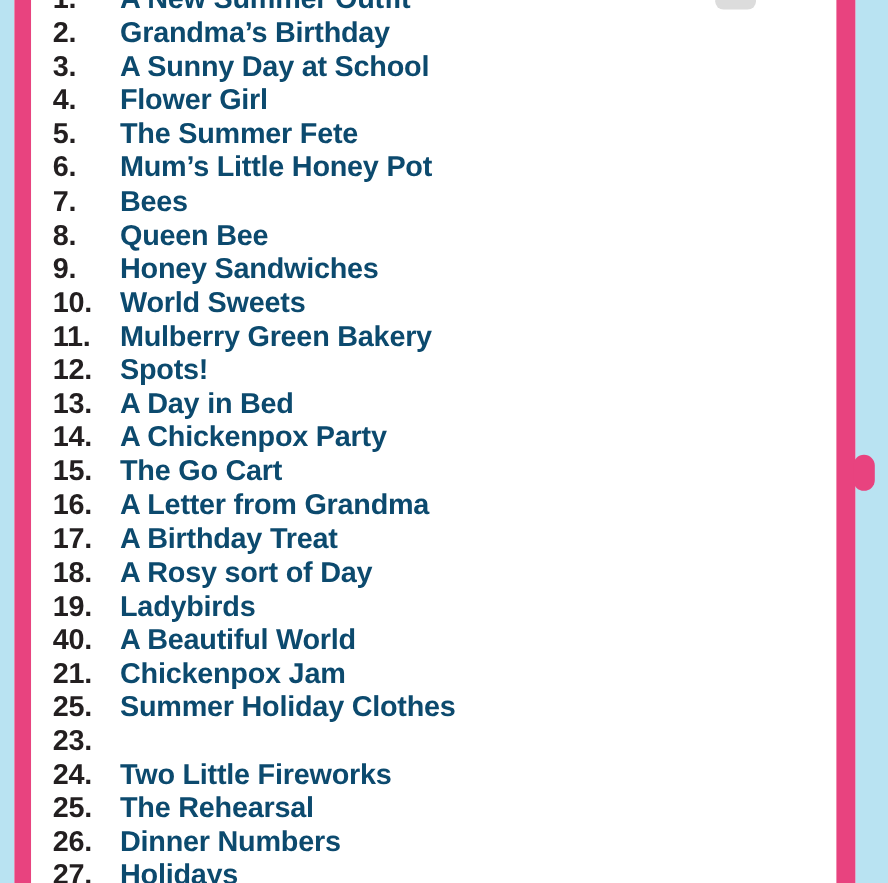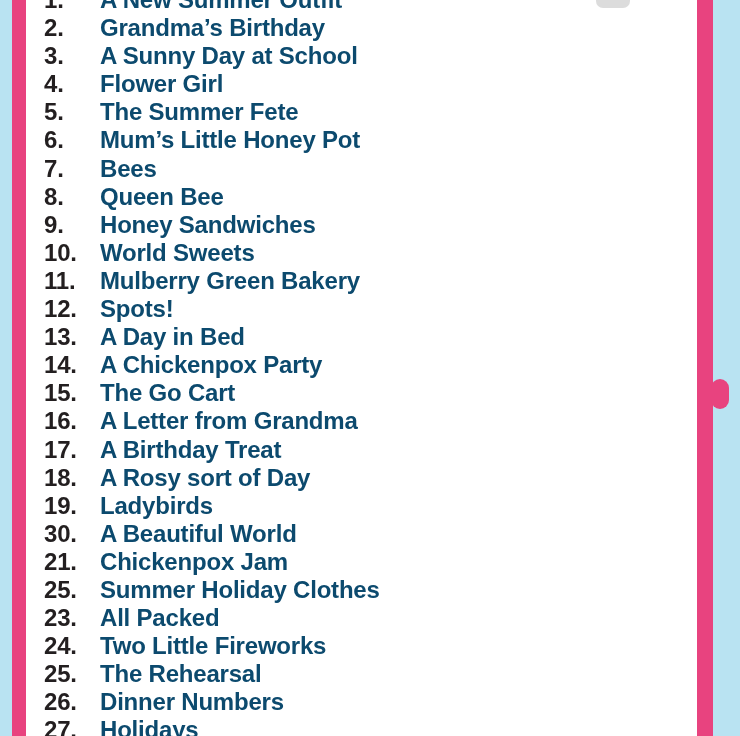--- a/index.html
+++ b/index.html
@@ -212,34 +212,33 @@
       </li>
       <li class="toc-row">
         <span class="toc-num">18.</span>
         <span class="toc-title">A Rosy sort of Day</span>
       </li>
       <li class="toc-row">
         <span class="toc-num">19.</span>
         <span class="toc-title">Ladybirds</span>
       </li>
       <li class="toc-row">
-        <span class="toc-num">30.</span>
+        <span class="toc-num">40.</span>
         <span class="toc-title">A Beautiful World</span>
       </li>
       <li class="toc-row">
         <span class="toc-num">21.</span>
         <span class="toc-title">Chickenpox Jam</span>
       </li>
       <li class="toc-row">
         <span class="toc-num">25.</span>
         <span class="toc-title">Summer Holiday Clothes</span>
       </li>
       <li class="toc-row">
         <span class="toc-num">23.</span>
-        <span class="toc-title">All Packed</span>
       </li>
       <li class="toc-row">
         <span class="toc-num">24.</span>
         <span class="toc-title">Two Little Fireworks</span>
       </li>
       <li class="toc-row">
         <span class="toc-num">25.</span>
         <span class="toc-title">The Rehearsal</span>
       </li>
       <li class="toc-row">

